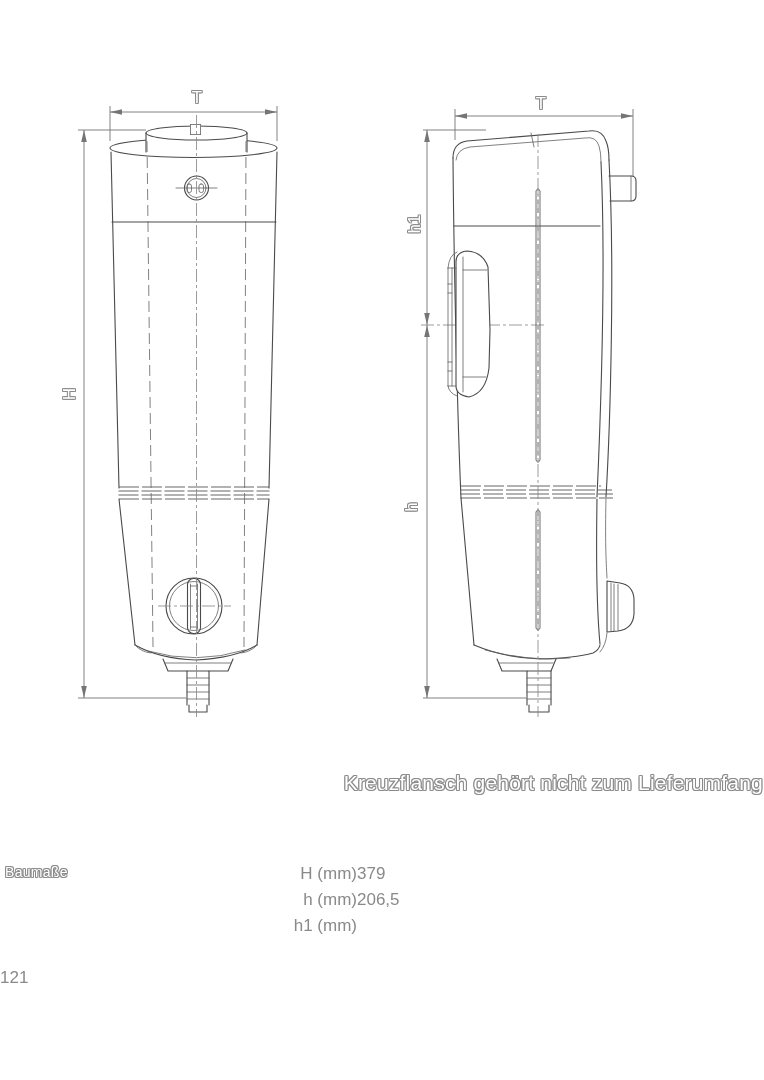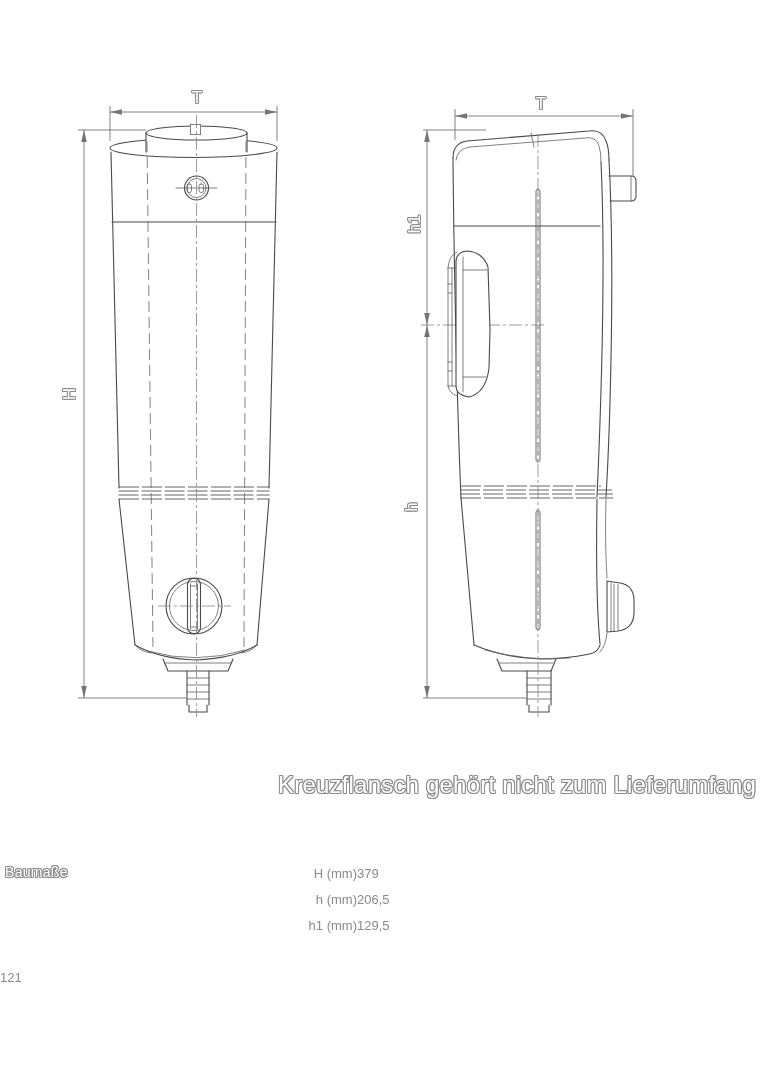--- a/index.html
+++ b/index.html
@@ -23,24 +23,24 @@
 
   
   .hollow{
     color:#ffffff;
     text-shadow:-1px 0 0 #8a8a8a,1px 0 0 #8a8a8a,0 -1px 0 #8a8a8a,0 1px 0 #8a8a8a,
                 -1px -1px 0 #9a9a9a,1px -1px 0 #9a9a9a,-1px 1px 0 #9a9a9a,1px 1px 0 #9a9a9a;
   }
   .dimlabel{position:absolute;font-size:17px;width:30px;height:22px;line-height:22px;text-align:center;}
   .rot{transform:rotate(-90deg);}
   .note{
-    position:absolute;top:771px;right:8px;font-size:24px;letter-spacing:.2px;white-space:nowrap;
+    position:absolute;top:771px;right:1px;font-size:21px;letter-spacing:.2px;white-space:nowrap;
   }
   .caption{position:absolute;left:5px;top:864px;font-size:14px;letter-spacing:.3px;}
-  .dimtable{position:absolute;left:0;top:861px;width:627px;color:#8a8a8a;font-size:13px;}
+  .dimtable{position:absolute;left:0;top:861px;width:627px;color:#8a8a8a;font-size:17px;}
   .dimtable .row{display:flex;height:25.9px;line-height:25.9px;}
   .dimtable .lbl{width:357px;text-align:right;}
   .dimtable .val{width:270px;}
 </style>
 </head>
 <body>
 
 <svg width="764" height="730" viewBox="0 0 764 730">
 
   <g>
@@ -194,20 +194,19 @@
   <div class="row">
     <div class="lbl">H (mm)</div>
     <div class="val">379</div>
   </div>
   <div class="row">
     <div class="lbl">h (mm)</div>
     <div class="val">206,5</div>
   </div>
   <div class="row">
     <div class="lbl">h1 (mm)</div>
-    <div class="val">129,5</div>
   </div>
   <div class="row">
   </div>
   <div class="row">
     <div class="val">121</div>
   </div>
 </div>
 
 </body></html>

